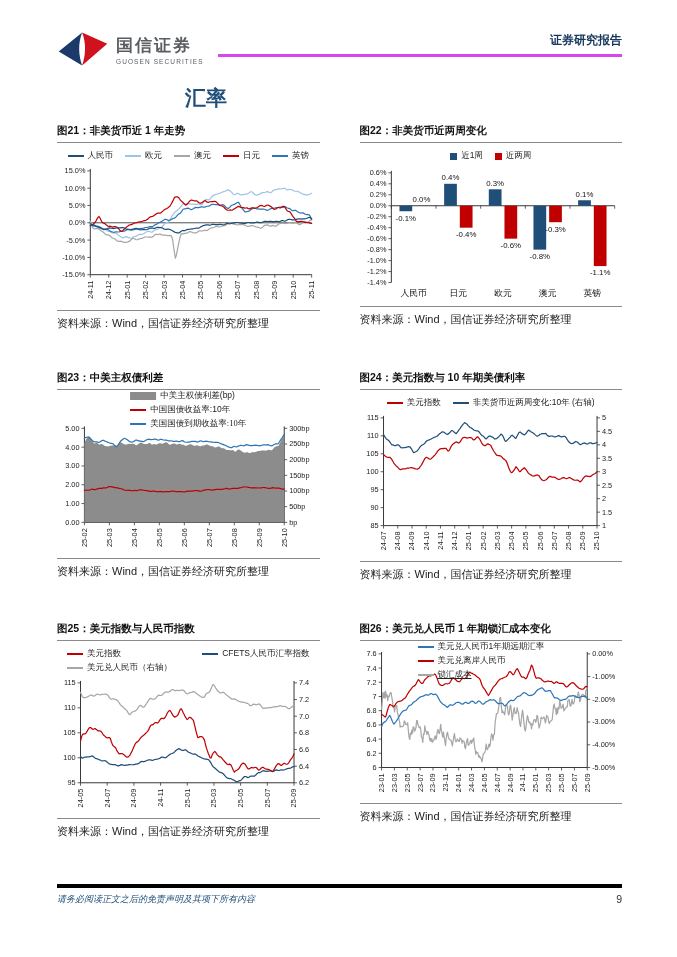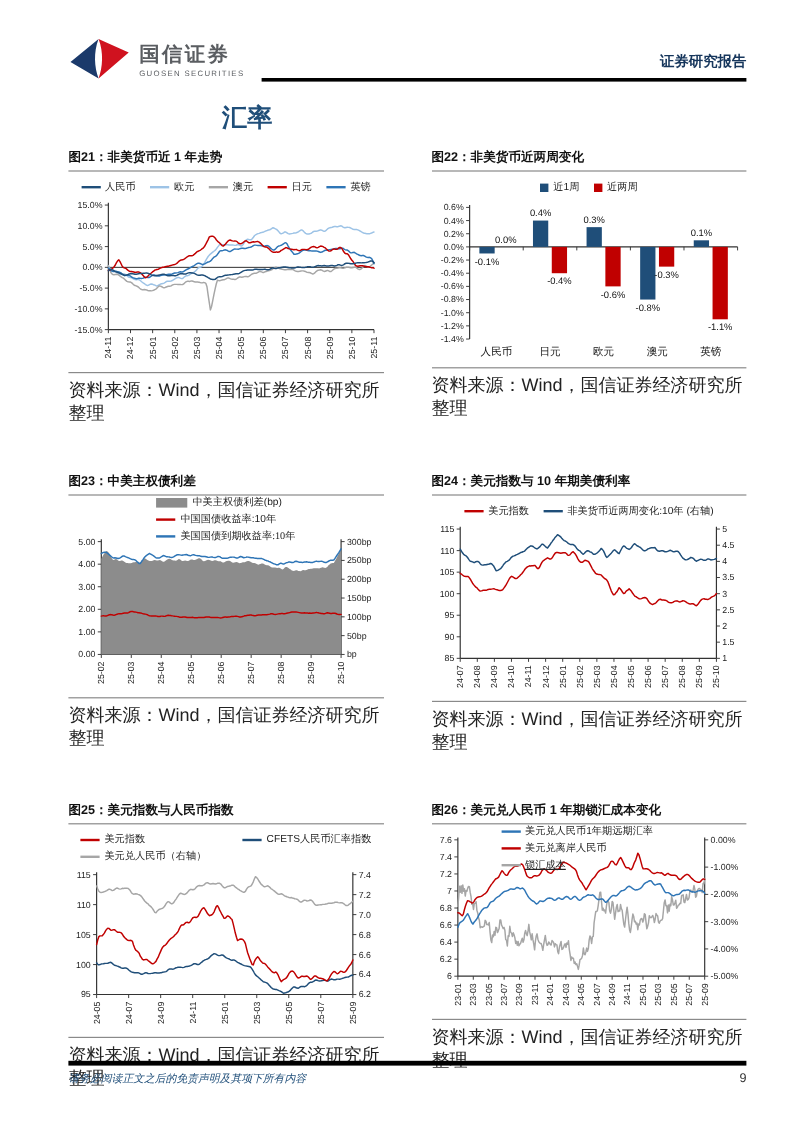--- a/index.html
+++ b/index.html
@@ -1,35 +1,35 @@
 <!DOCTYPE html>
 <html><head>
 <meta charset="utf-8">
 <style>
   html,body{margin:0;padding:0;background:#fff;}
   .page{position:relative;width:677px;height:957px;margin:0 auto;background:#fff;
         font-family:"Liberation Sans","DejaVu Sans",sans-serif;color:#222;
         box-sizing:border-box;padding:30px 55px 0 57px;overflow:hidden;}
   
-  header{display:flex;align-items:flex-end;}
+  header{display:flex;align-items:flex-start;}
   .brand{display:flex;align-items:center;gap:7px;}
   .emblem{width:52px;height:38px;}
   .brand-cn{font-size:17px;font-weight:bold;color:#5a5d61;letter-spacing:2px;}
   .brand-en{font-size:6.5px;color:#5a5d61;letter-spacing:1.1px;margin-top:1px;}
-  .hdr-right{flex:1;margin-left:14px;border-bottom:3px solid #000000;
+  .hdr-right{flex:1;margin-left:14px;border-bottom:3px solid #d946ef;
              text-align:right;padding-bottom:5px;}
   .doc-type{font-size:12px;font-weight:bold;color:#16365c;}
   
   .sec-title{font-size:21px;font-weight:bold;color:#1f4e79;margin:16px 0 12px 128px;}
   
   .figures{display:grid;grid-template-columns:1fr 1fr;column-gap:26px;row-gap:26px;gap:40px;}
   .fig-title{font-size:10.5px;font-weight:bold;color:#111;padding-bottom:4px;
              border-bottom:1px solid #8a8a8a;}
   .fig-chart{position:relative;padding:7px 0 0 0;}
-  .fig-source{font-size:15px;color:#222;border-top:1px solid #8a8a8a;
+  .fig-source{font-size:11px;color:#222;border-top:1px solid #8a8a8a;
               padding-top:5px;margin-top:2px;}
   svg.plot{display:block;}
   svg text.tk{font-size:7.5px;fill:#222;}
   svg text.cat{font-size:9px;fill:#111;}
   svg text.blab{font-size:8px;fill:#111;}
   
   .legend{display:flex;flex-direction:column;gap:2px;font-size:8.5px;color:#222;
           margin-bottom:3px;width:100%;align-items:stretch;}
   .legend.overlay{position:absolute;width:auto;z-index:2;margin:0;gap:2px;align-items:flex-start;}
   .lrow{display:flex;gap:12px;align-items:center;padding:0 10px;}

